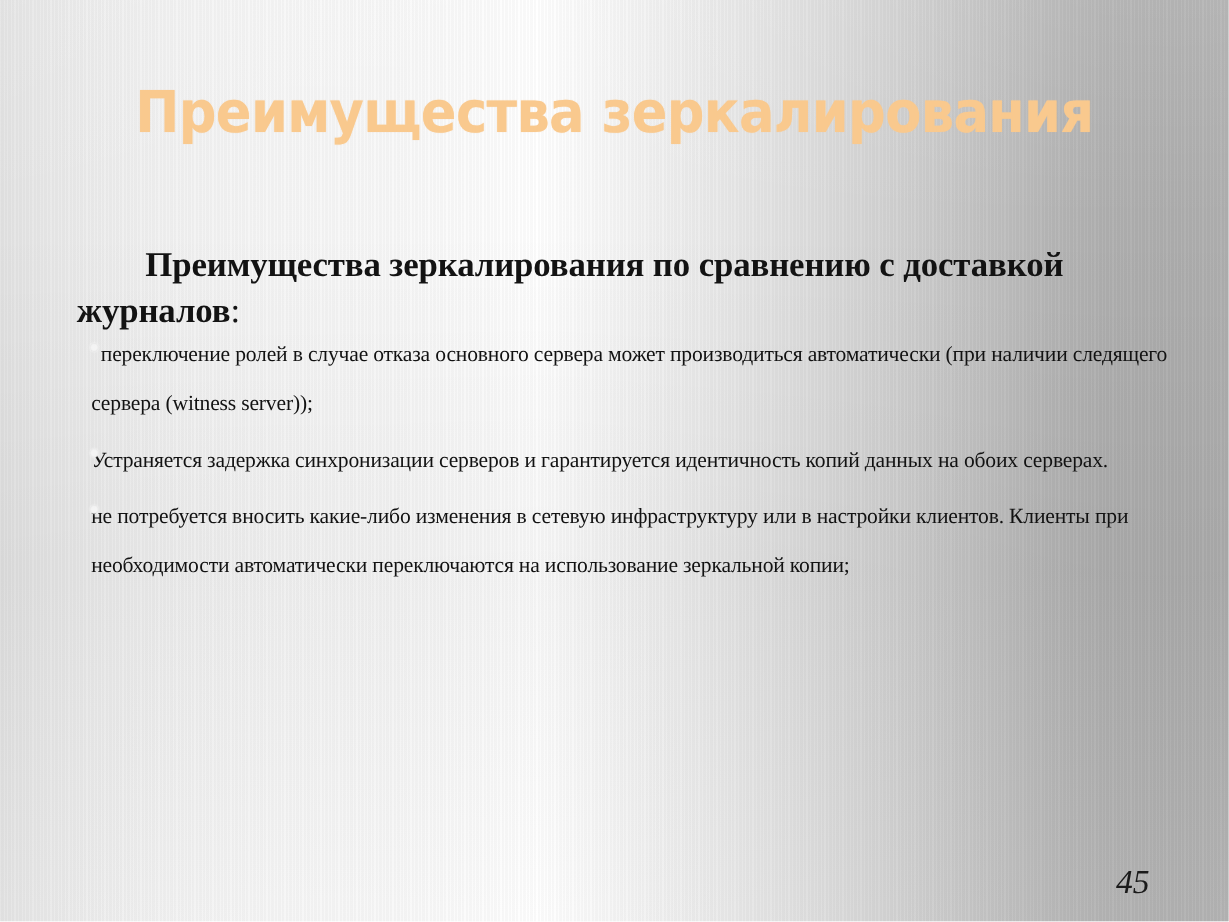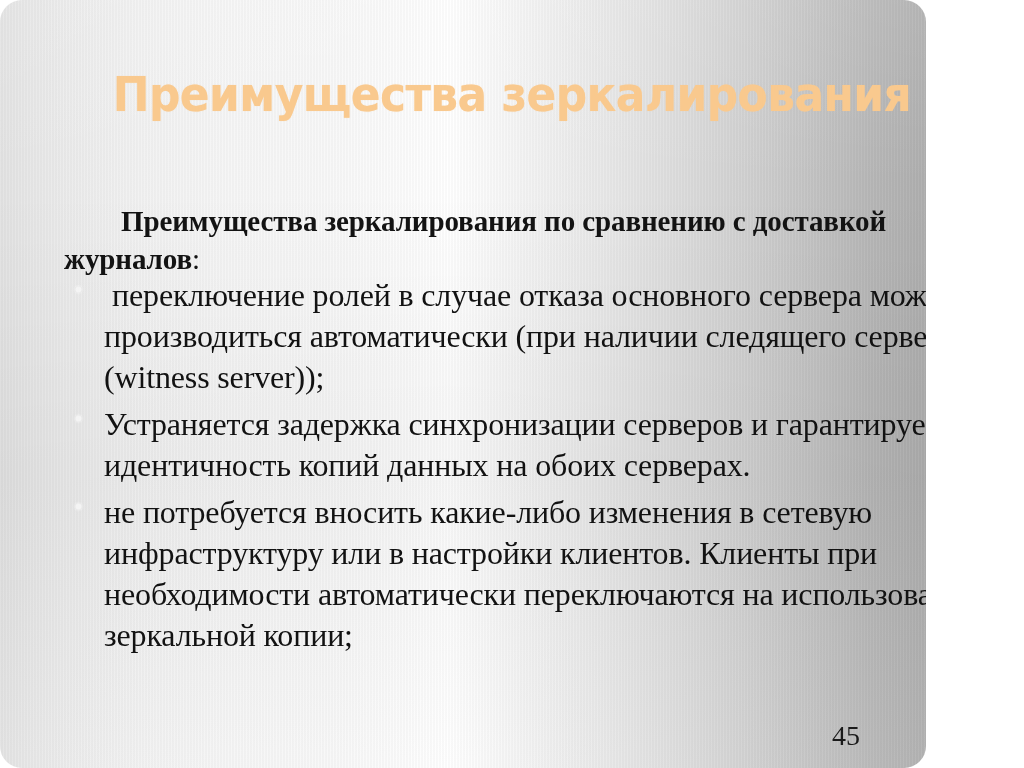--- a/index.html
+++ b/index.html
@@ -9,21 +9,21 @@
   }
   body {
     width: 1024px;
     height: 768px;
     overflow: hidden;
     font-family: "Liberation Serif", "DejaVu Serif", serif;
   }
 
   #slide {
     position: relative;
-    width: 926px;
+    width: 1024px;
     height: 768px;
     overflow: hidden;
     background:
       
       repeating-linear-gradient(to right,
         rgba(255,255,255,0.035) 0px,
         rgba(255,255,255,0.035) 1px,
         rgba(0,0,0,0.022) 1px,
         rgba(0,0,0,0.022) 3px),
       
@@ -45,21 +45,20 @@
         #fbfbfb 478px,
         #f3f3f3 530px,
         #e9e9e9 600px,
         #dedede 672px,
         #d2d2d2 742px,
         #c4c4c4 810px,
         #b7b7b7 872px,
         #b0b0b0 920px,
         #aeaeae 980px,
         #b0b0b0 1024px);
-    border-radius: 22px;
   }
 
   
   #title {
     position: absolute;
     left: 0;
     top: 66px;
     width: 1024px;
     text-align: center;
     font-family: "DejaVu Sans", "Liberation Sans", sans-serif;
@@ -106,23 +105,23 @@
     left: 0;
     top: 85px;
     margin: 0;
     padding: 0;
     list-style: none;
     width: 1024px;
   }
   ul#bullets > li {
     position: relative;
     margin: 0 0 6px 0;
-    padding: 0 40px 0 104px;
+    padding: 0 40px 0 76px;
     font-family: "Liberation Serif", "DejaVu Serif", serif;
-    font-size: 32px;
+    font-size: 18px;
     line-height: 41px;
     color: #121212;
     font-weight: 400;
     letter-spacing: -0.15px;
   }
   ul#bullets > li .bullet-dot {
     position: absolute;
     left: 75px;
     top: 11px;
     width: 7px;
@@ -141,20 +140,21 @@
 
   
   #page-number {
     position: absolute;
     right: 66px;
     bottom: 16px;
     font-family: "Liberation Serif", "DejaVu Serif", serif;
     font-size: 28px;
     line-height: 32px;
     color: #1a1a1a;
+    font-style: italic;
   }
 </style>
 </head>
 <body>
 
 <div id="slide">
 
   <div id="title">Преимущества зеркалирования</div>
 
   <div id="body-block">

